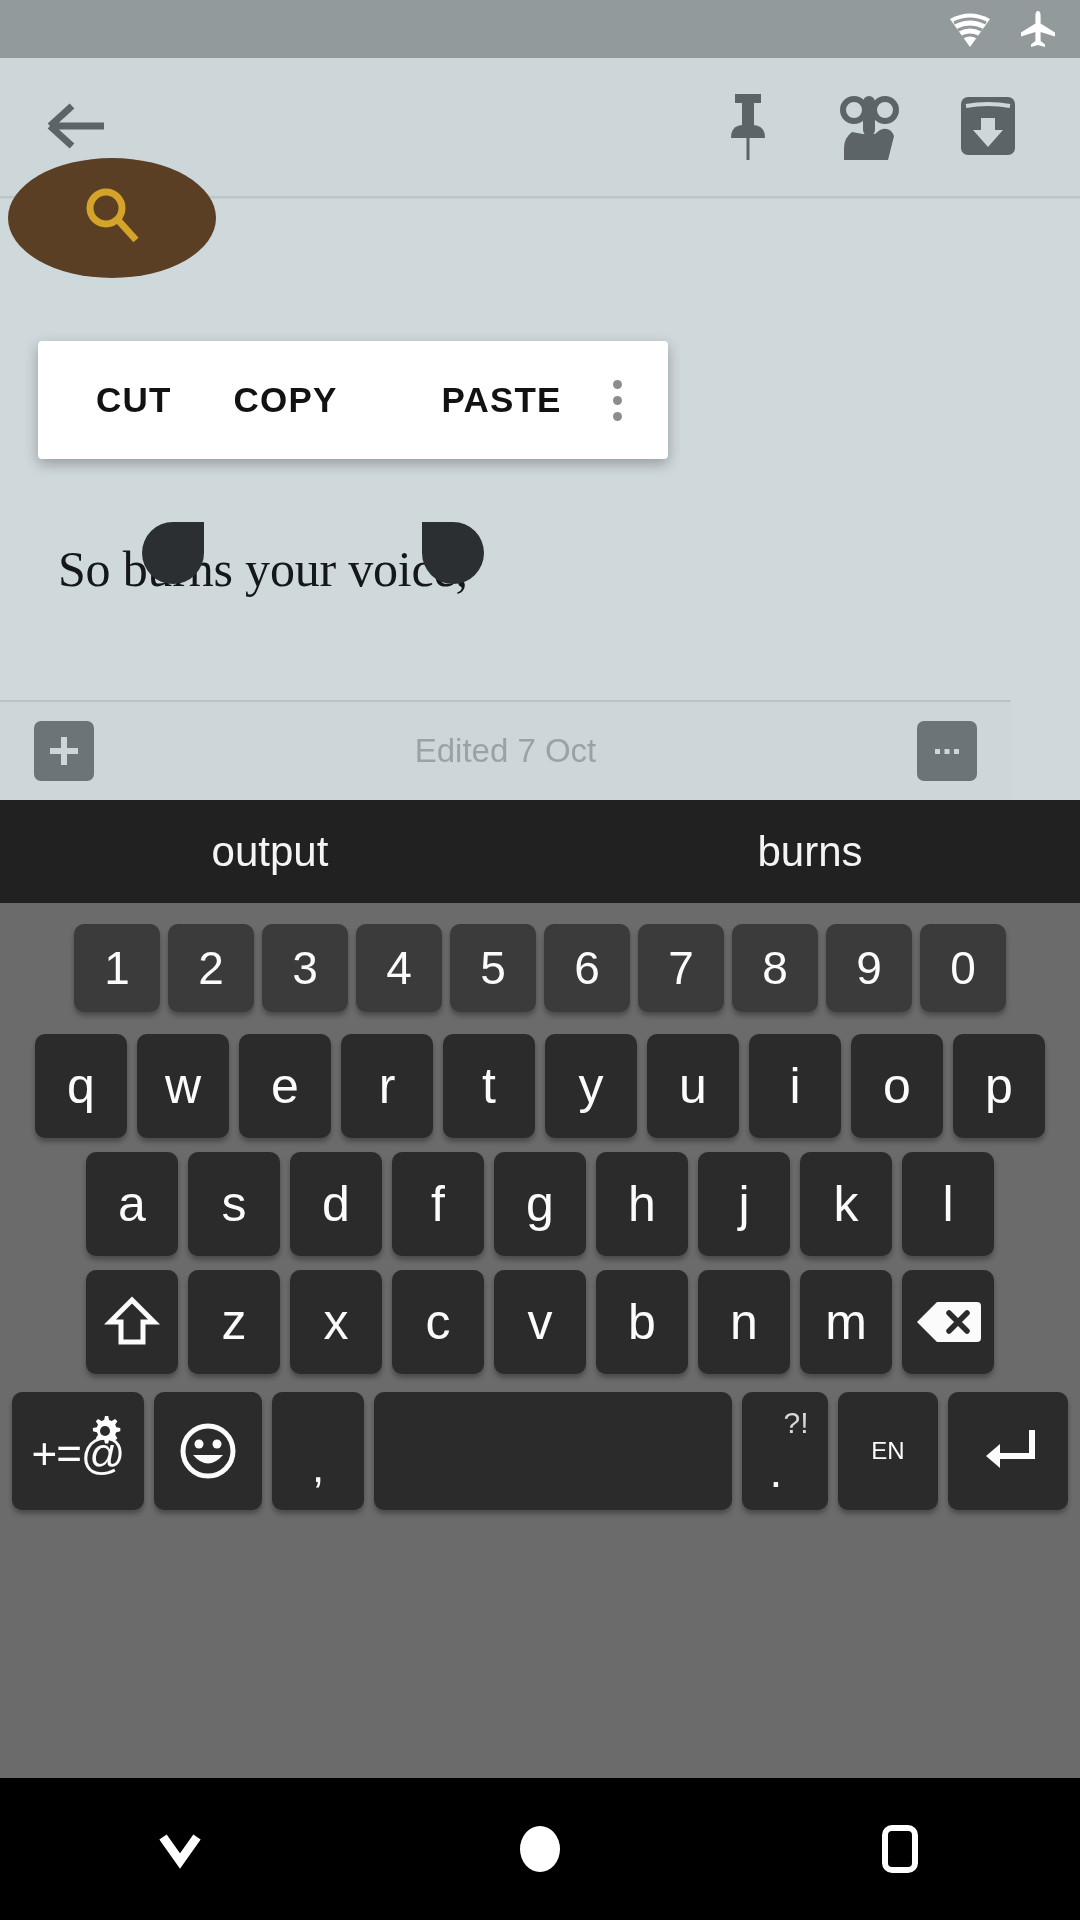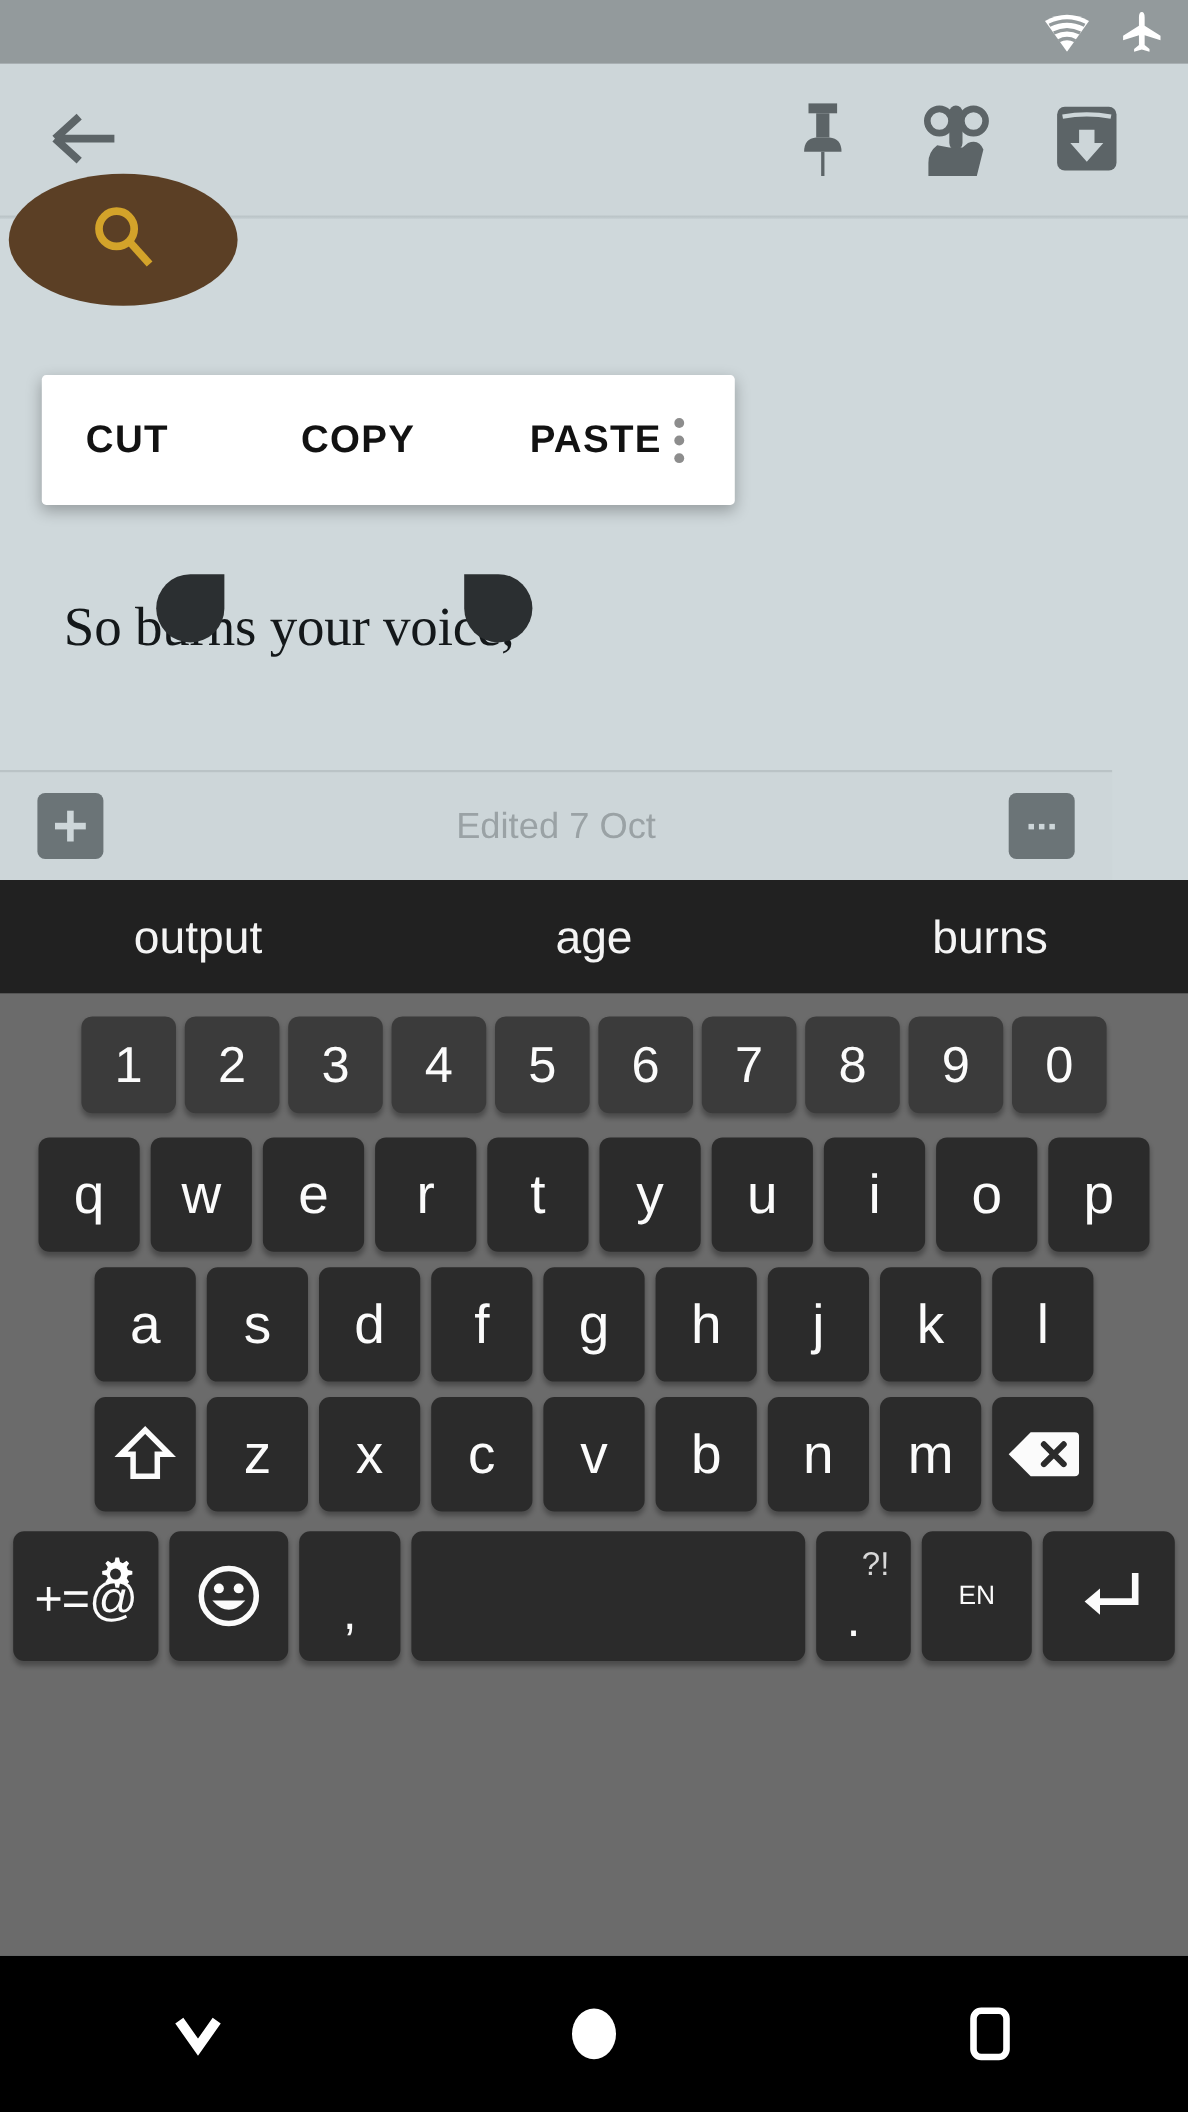--- a/index.html
+++ b/index.html
@@ -77,22 +77,22 @@
   .ccp{
     position:absolute;left:38px;top:341px;width:630px;height:118px;
     background:#ffffff;border-radius:4px;
     box-shadow:0 5px 14px rgba(0,0,0,.28);
     display:flex;align-items:center;z-index:20;
   }
   .ccp-item{
     font-size:35px;font-weight:bold;color:#121212;letter-spacing:1.2px;
     font-family:"Liberation Sans", sans-serif;
   }
-  .ccp-cut{margin-left:40px;}
-  .ccp-copy{margin-left:120px;}
+  .ccp-cut{margin-left:58px;}
+  .ccp-copy{margin-left:62px;}
   .ccp-paste{margin-left:104px;}
   .ccp-more{
     margin-left:auto;margin-right:46px;
     display:flex;flex-direction:column;gap:7px;align-items:center;
   }
   .ccp-more i{width:9px;height:9px;border-radius:50%;background:#8d8d8d;display:block;}
 
   
   .note-footer{
     position:absolute;left:0;top:700px;width:1011px;height:100px;
@@ -273,21 +273,20 @@
         <rect x="14.5" y="4" width="5" height="5" fill="#cdd6d9"></rect>
         <rect x="24" y="4" width="5" height="5" fill="#cdd6d9"></rect>
       </svg>
     </div>
   </div>
 
   <div class="keyboard">
 
     <div class="suggest">
       <span class="sug">output</span>
-      <span class="sug">age</span>
       <span class="sug">burns</span>
     </div>
 
     <div class="rows">
 
       <div class="krow num">
         <div class="key">1</div>
         <div class="key">2</div>
         <div class="key">3</div>
         <div class="key">4</div>

